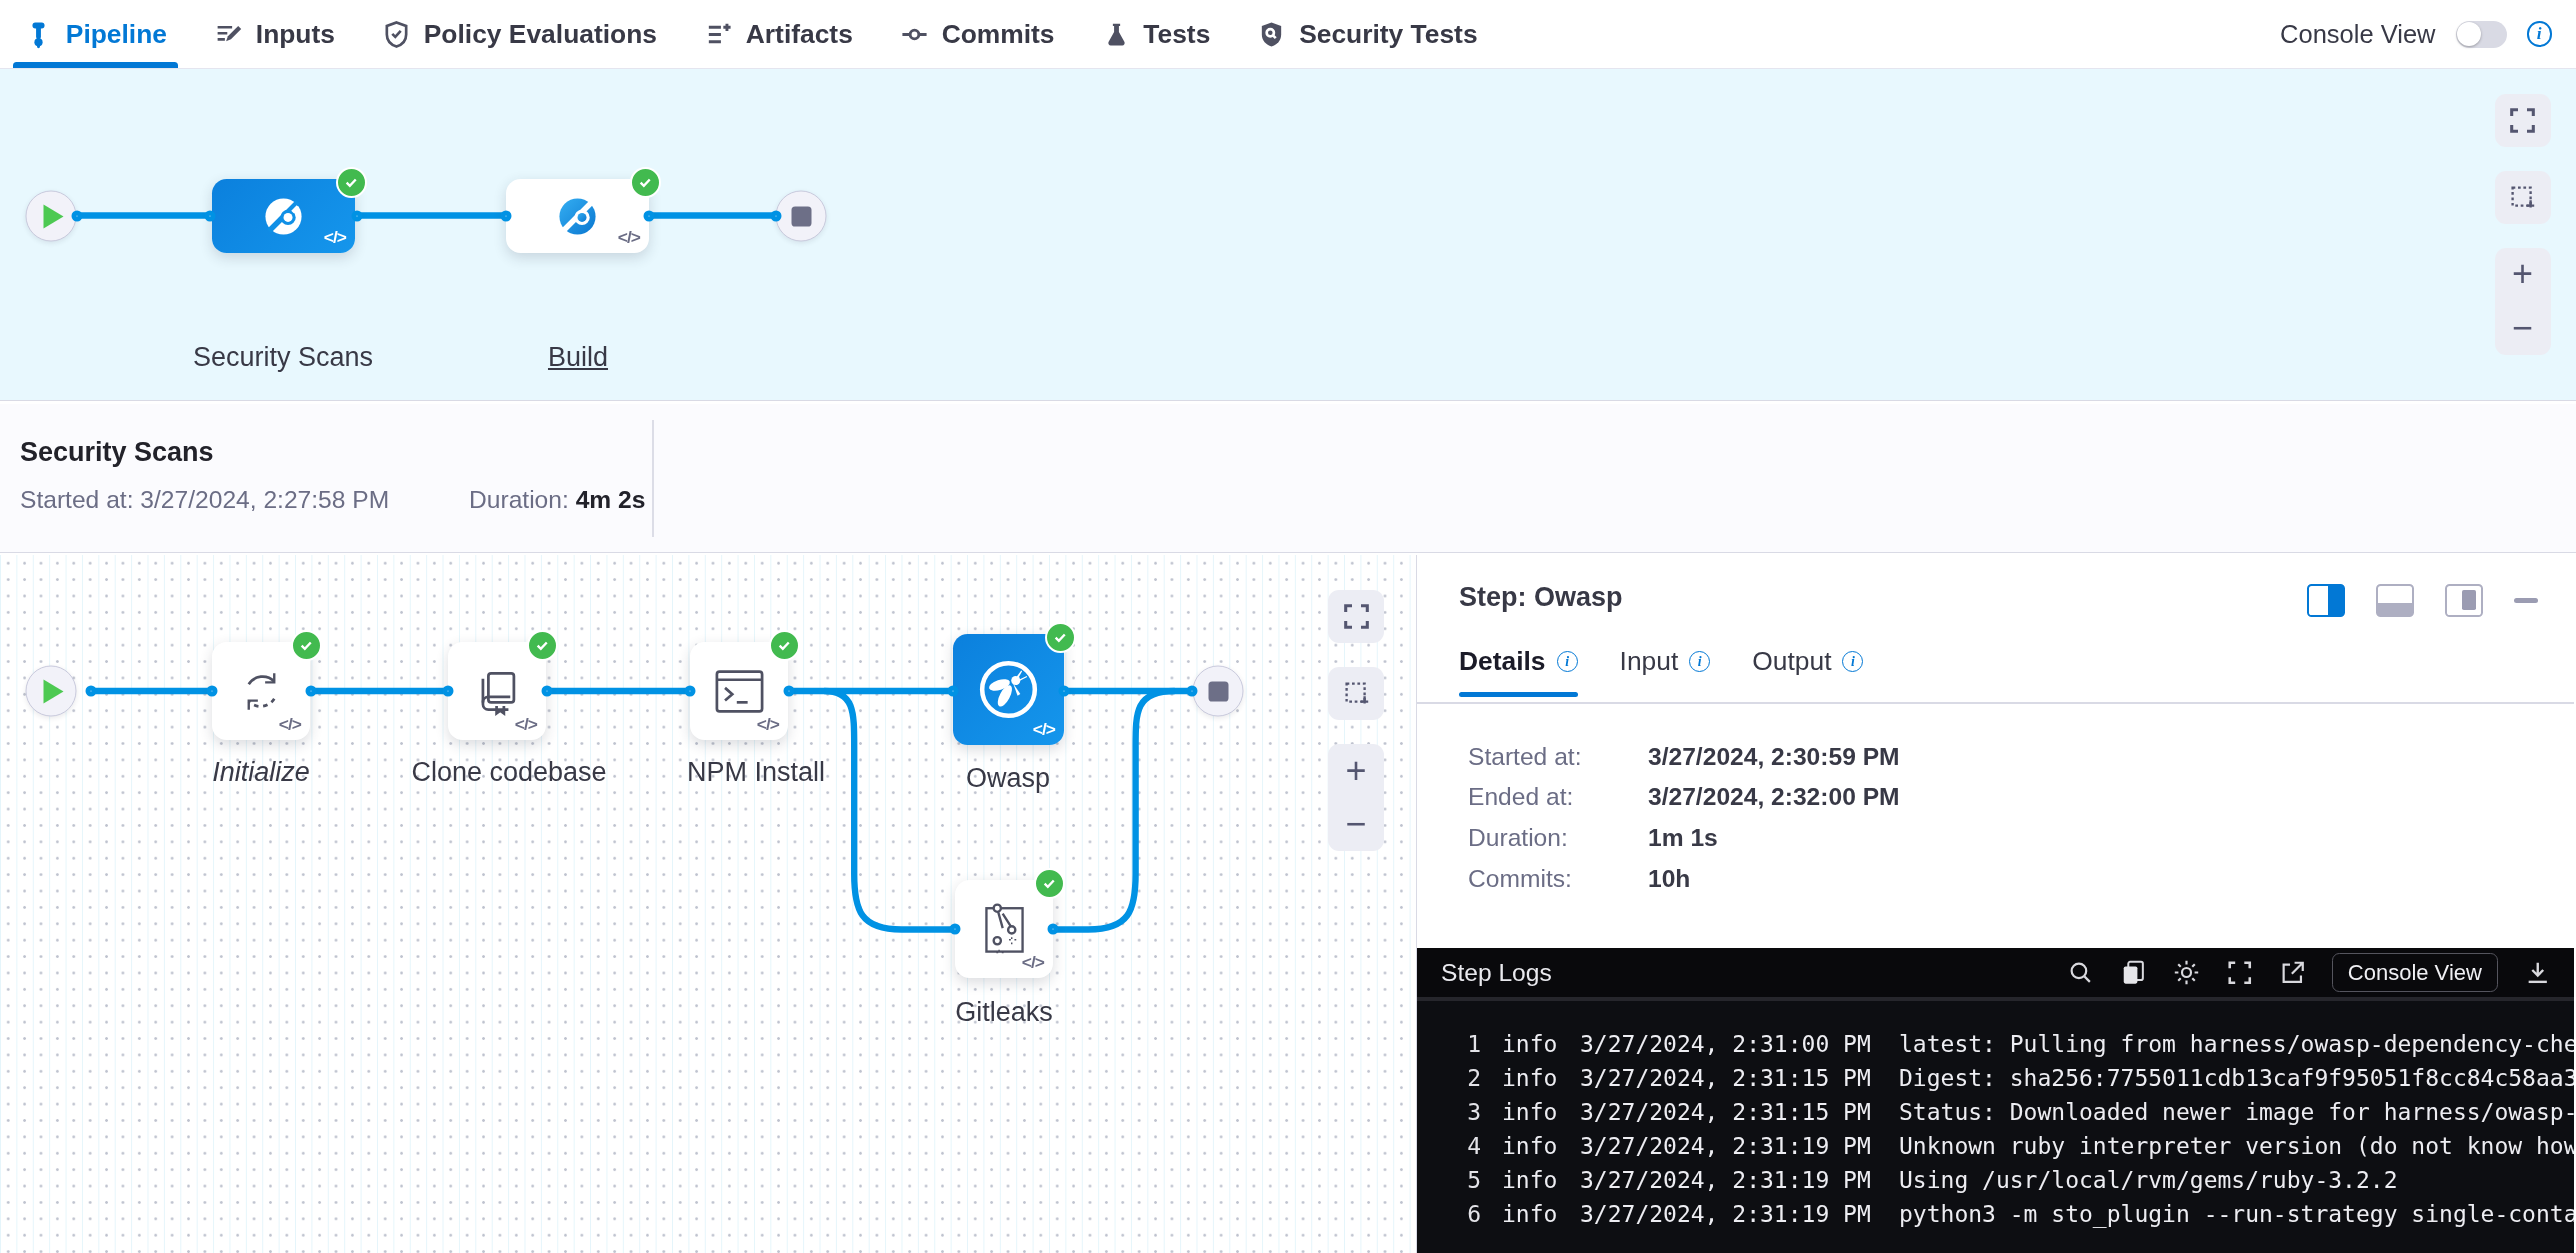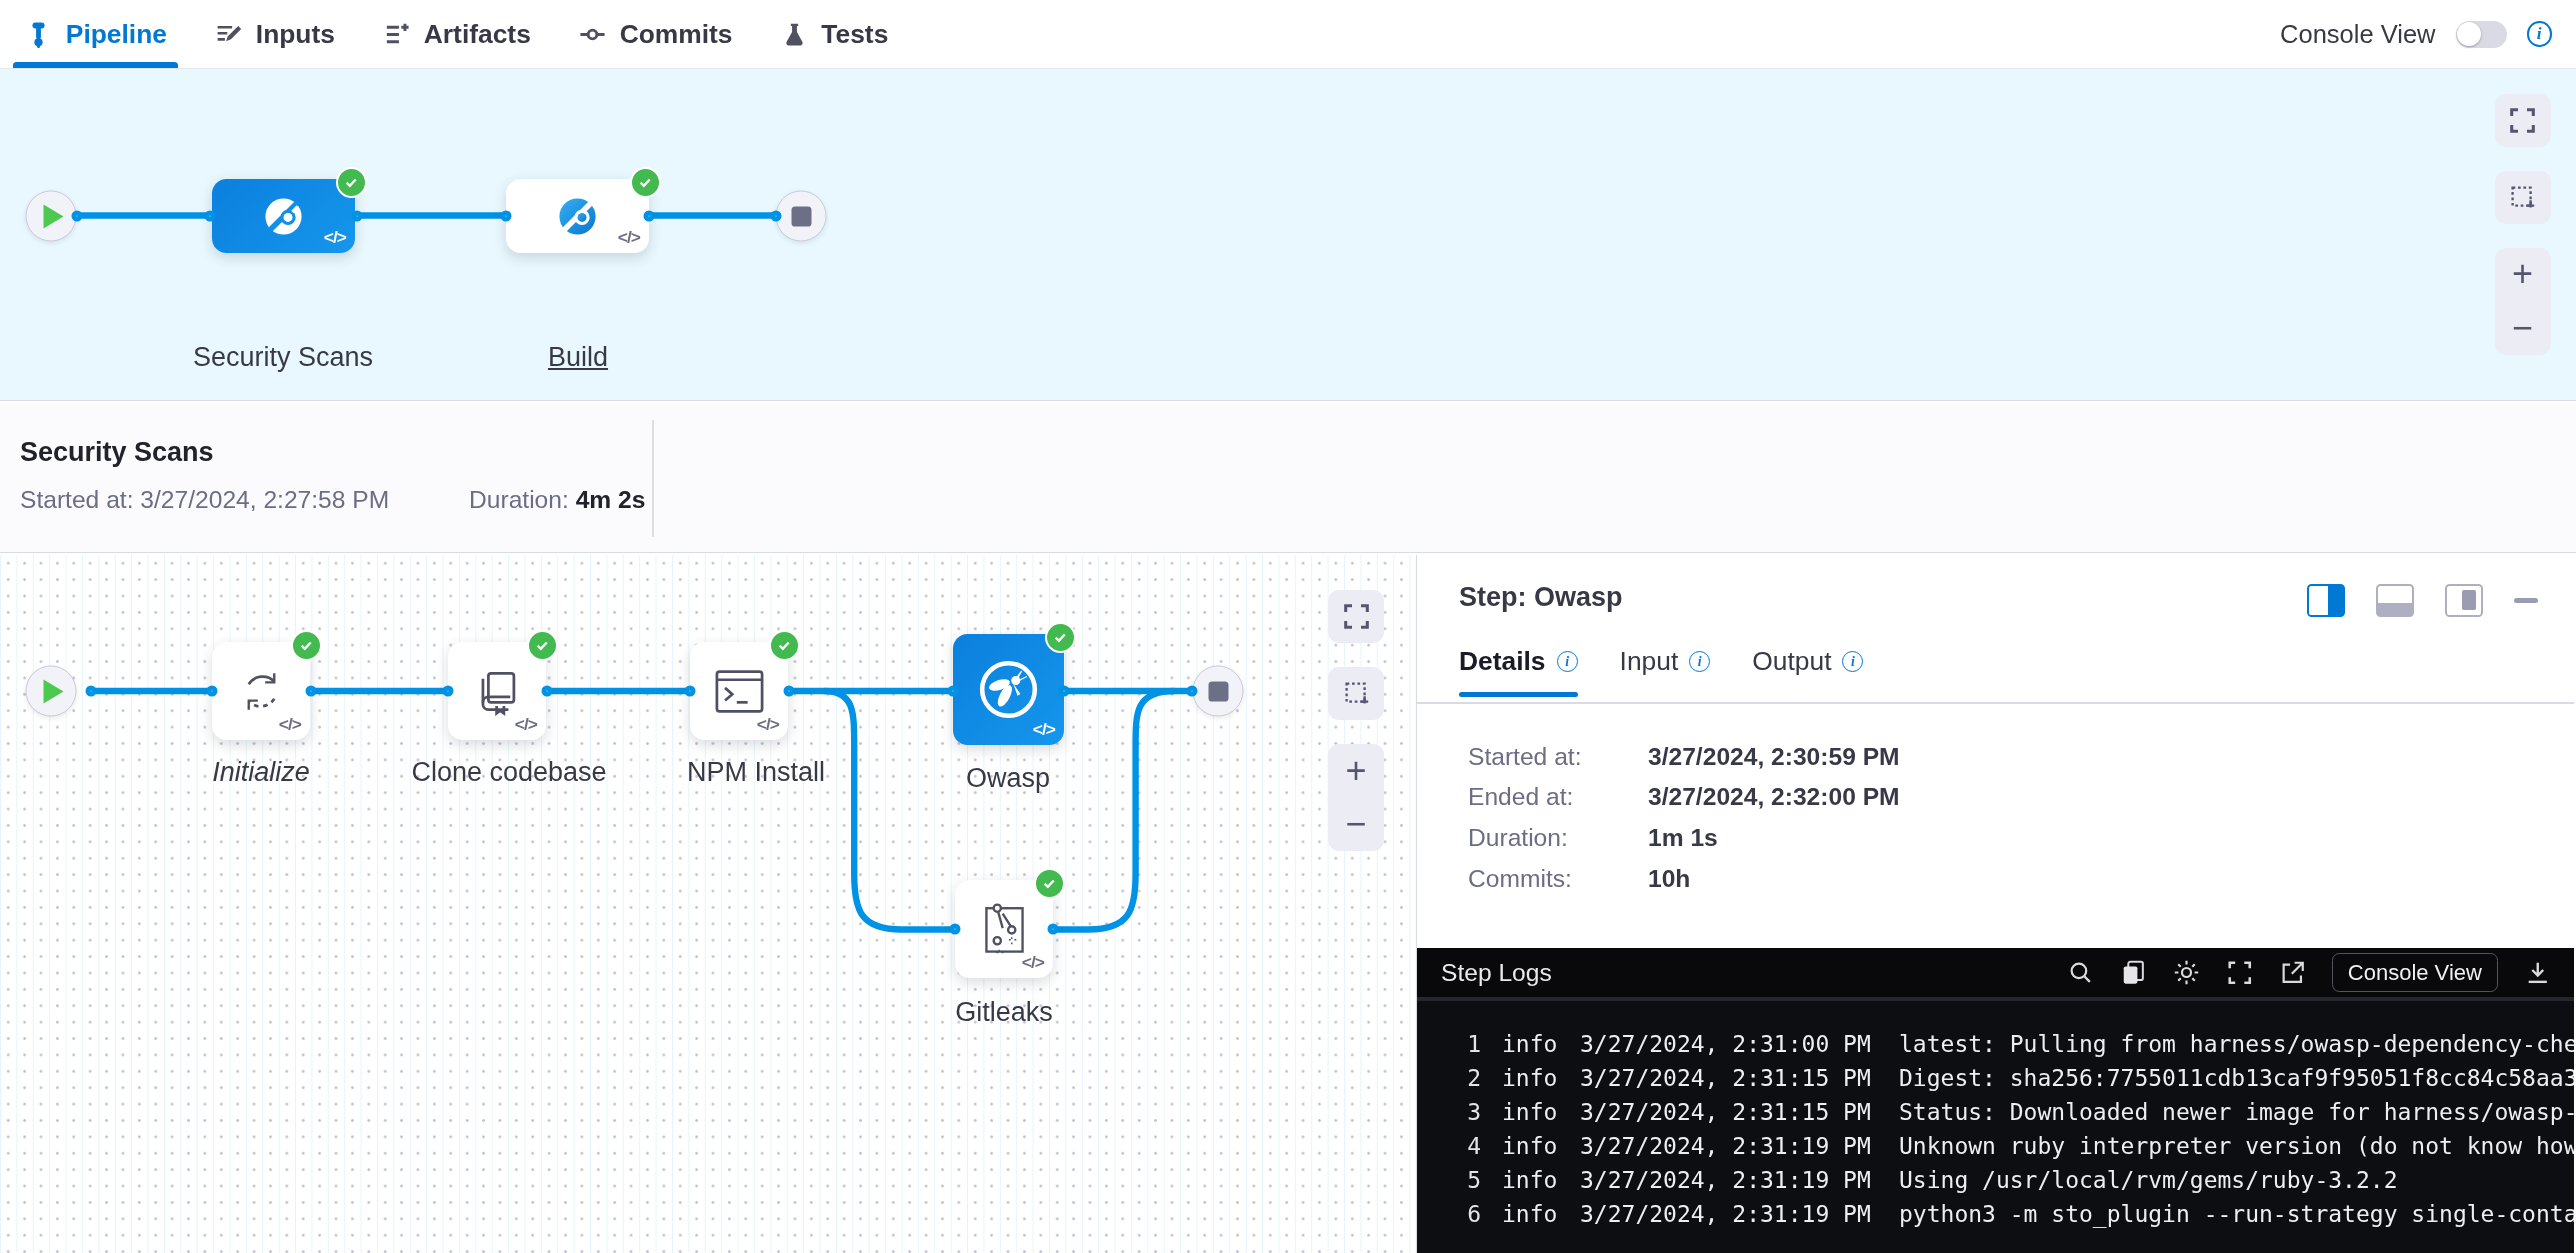--- a/index.html
+++ b/index.html
@@ -130,38 +130,53 @@
         <span class="underline"></span>
       </div>
       <div class="nav-tab">
         <svg viewBox="0 0 24 24" fill="none" stroke="#4f5162" stroke-width="2.2">
             <path d="M3 6h12M3 11h8M3 16h6"></path>
             <path d="M20 5l-8.5 8.5-1.5 4 4-1.5L22.5 7.5z" fill="#4f5162" stroke="none"></path>
           </svg>
         <span>Inputs</span>
       </div>
       <div class="nav-tab">
+        <svg viewBox="0 0 24 24" fill="none" stroke="#4f5162" stroke-width="2.2">
+            <path d="M12 2l8 3v7c0 5-3.5 8.5-8 10-4.5-1.5-8-5-8-10V5z"></path>
+            <path d="M8.5 11.5l2.5 2.5 4.5-5"></path>
+          </svg>
+        <span>Policy Evaluations</span>
+      </div>
+      <div class="nav-tab">
         <svg viewBox="0 0 24 24" fill="none" stroke="#4f5162" stroke-width="2.4">
             <path d="M4 6h10M4 12h10M4 18h10"></path>
             <path d="M19 3v6M16 6h6"></path>
           </svg>
         <span>Artifacts</span>
       </div>
       <div class="nav-tab">
         <svg viewBox="0 0 24 24" fill="none" stroke="#4f5162" stroke-width="2.4">
             <circle cx="12" cy="12" r="3.6"></circle>
             <path d="M2 12h6M16 12h6"></path>
           </svg>
         <span>Commits</span>
       </div>
       <div class="nav-tab">
         <svg viewBox="0 0 24 24">
             <path fill="#4f5162" d="M9 3h6v2h-1v5l4.5 8a2 2 0 01-1.8 3H7.3a2 2 0 01-1.8-3L10 10V5H9z"></path>
           </svg>
         <span>Tests</span>
+      </div>
+      <div class="nav-tab">
+        <svg viewBox="0 0 24 24" fill="none" stroke="#4f5162" stroke-width="2.2">
+            <path d="M12 2l8 3v7c0 5-3.5 8.5-8 10-4.5-1.5-8-5-8-10V5z" fill="#4f5162" stroke="none"></path>
+            <circle cx="11" cy="10.5" r="3" stroke="#fff"></circle>
+            <path d="M13.2 12.7l2.3 2.3" stroke="#fff"></path>
+          </svg>
+        <span>Security Tests</span>
       </div>
     </div>
     <div class="nav-right">
       <span class="console-view-label">Console View</span>
       <div class="toggle">
           <div class="knob"></div>
         </div>
       <div class="info-i">i</div>
     </div>
   </header>

